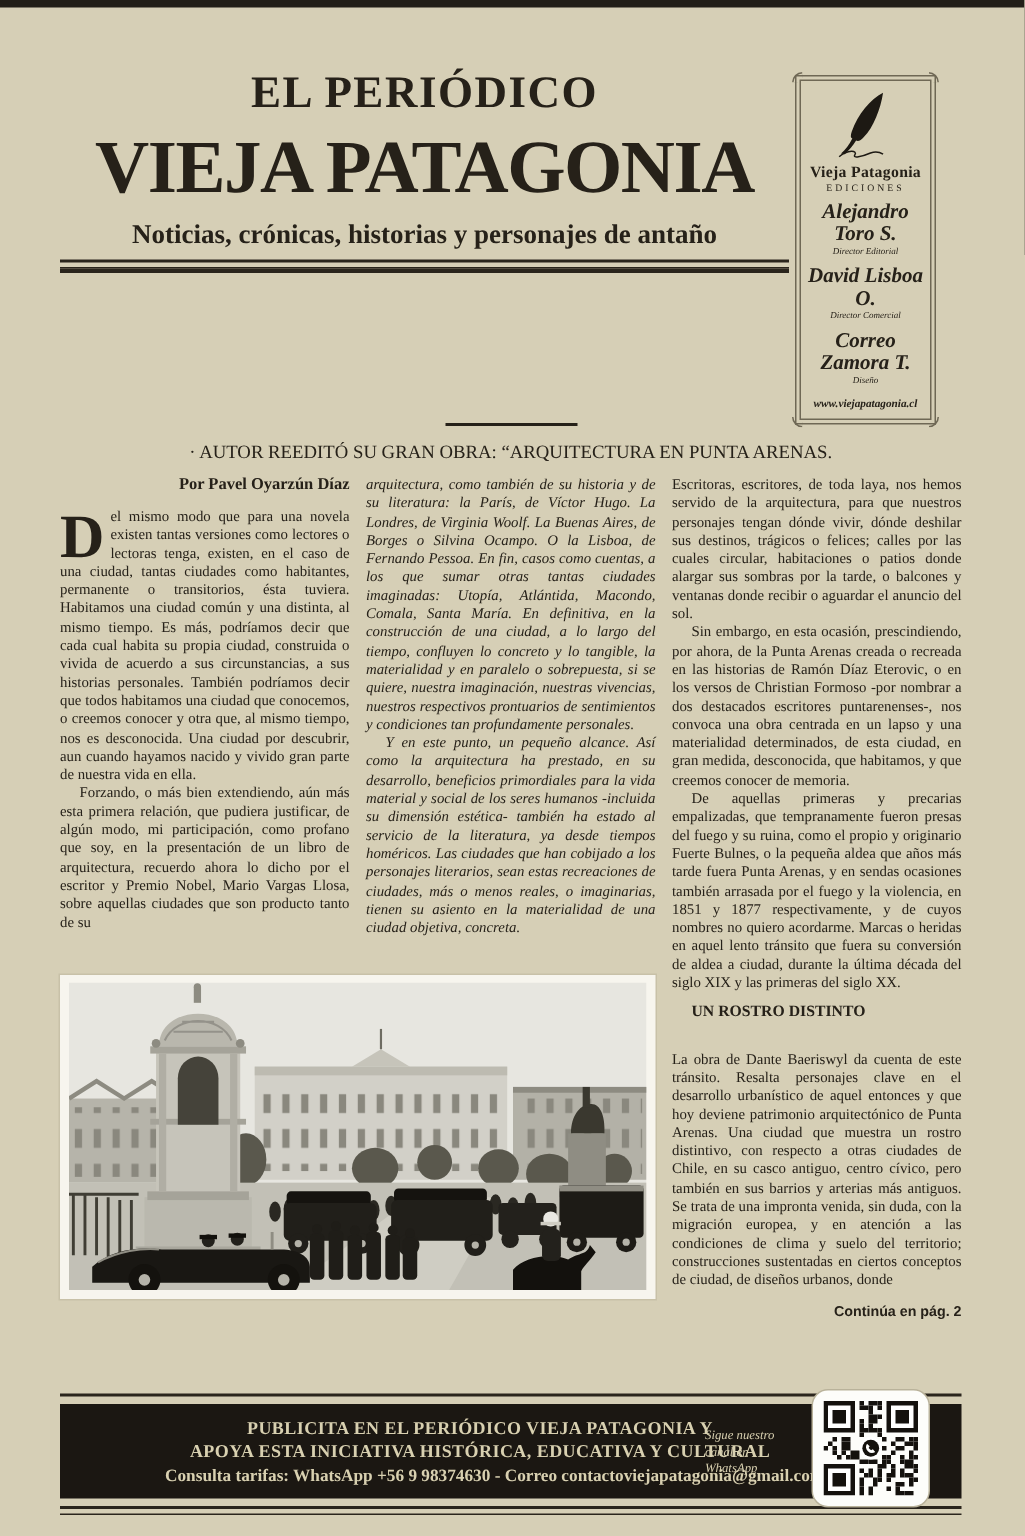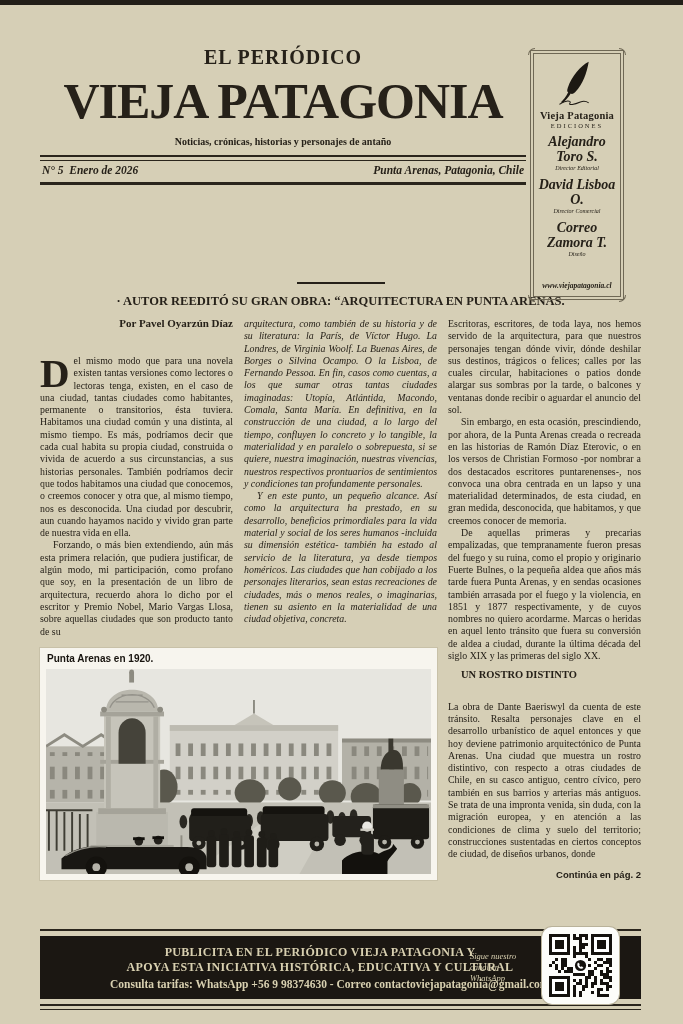--- a/index.html
+++ b/index.html
@@ -9,57 +9,57 @@
   *{margin:0;padding:0;box-sizing:border-box;}
   html,body{background:#8a8374;}
   body{width:683px;margin:0 auto;font-family:"Liberation Serif","DejaVu Serif",serif;color:var(--ink);}
   .page{width:683px;height:1024px;background:var(--paper);overflow:hidden;position:relative;}
   .topstrip{height:5px;background:#221e18;}
   .inner{padding:0 42px 0 40px;}
 
   
   .masthead{position:relative;margin-top:12px;height:198px;}
   .mast-left{width:486px;text-align:center;}
-  .overline{font-size:20px;font-weight:bold;letter-spacing:1px;padding-top:30px;line-height:1;}
+  .overline{font-size:30px;font-weight:bold;letter-spacing:1px;padding-top:30px;line-height:1;}
   .mast-title{font-size:50px;font-weight:bold;letter-spacing:-1px;line-height:1;margin-top:9px;white-space:nowrap;}
-  .tagline{font-size:10px;font-weight:bold;margin-top:11px;line-height:1;}
+  .tagline{font-size:18px;font-weight:bold;margin-top:11px;line-height:1;}
   .rule-double{border-top:2.5px solid var(--rule);border-bottom:1px solid var(--rule);height:6px;margin-top:8px;}
   .folio{display:flex;justify-content:space-between;font-style:italic;font-weight:bold;font-size:11.5px;padding:3px 2px 4px 2px;line-height:1.2;}
   .rule-thick{height:3px;background:var(--rule);border-bottom:1px solid var(--rule);}
 
   
   .pub-box{position:absolute;top:36px;right:20px;width:88px;min-height:160px;border:1px solid var(--box-line);
     outline:1px solid var(--box-line);outline-offset:2px;background:transparent;text-align:center;padding:7px 3px 6px;}
   .pb-corner{position:absolute;width:7px;height:7px;border-left:1.2px solid var(--box-line);border-top:1.2px solid var(--box-line);border-radius:7px 0 0 0;}
   .pb-corner.tl{top:-6px;left:-6px;}
   .pb-corner.tr{top:-6px;right:-6px;transform:rotate(90deg);}
   .pb-corner.br{bottom:-6px;right:-6px;transform:rotate(180deg);}
   .pb-corner.bl{bottom:-6px;left:-6px;transform:rotate(270deg);}
   .pb-quill{height:46px;display:flex;justify-content:center;align-items:flex-end;}
   .pb-brand{font-size:10.5px;font-weight:bold;margin-top:3px;letter-spacing:.2px;}
   .pb-label{font-size:6.5px;letter-spacing:2px;margin-top:1px;}
   .pb-credit{margin-top:5px;}
   .pb-name{font-size:14px;font-weight:bold;font-style:italic;line-height:1.1;}
   .pb-role{font-size:6px;font-style:italic;line-height:1.2;}
-  .pb-site{font-size:7.5px;font-weight:bold;font-style:italic;margin-top:23px;}
+  .pb-site{font-size:7.5px;font-weight:bold;font-style:italic;margin-top:6px;}
 
   
   .headline-block{text-align:center;margin-top:20px;}
   .kicker{font-size:13px;font-weight:bold;letter-spacing:.3px;}
   .headline{font-size:35px;font-weight:bold;line-height:1.05;margin-top:5px;letter-spacing:-.2px;}
   .short-rule{width:88px;height:2px;background:var(--ink);margin:10px auto 9px auto;}
-  .deck{font-size:12.5px;font-weight:bold;line-height:1.3;}
+  .deck{font-size:12.5px;font-weight:normal;line-height:1.3;}
 
   
   .article{display:grid;grid-template-columns:repeat(3,1fr);column-gap:11px;margin-top:9px;}
   .col{font-size:9.9px;line-height:12.3px;text-align:justify;}
   .col1{grid-column:1;grid-row:1;}
   .col2{grid-column:2;grid-row:1;font-style:italic;}
   .col3{grid-column:3;grid-row:1 / span 2;}
-  .byline{text-align:right;font-weight:bold;font-size:11px;margin-bottom:26px;line-height:1;}
+  .byline{text-align:right;font-weight:bold;font-size:11px;margin-bottom:10px;line-height:1;}
   .col p{margin:0;}
   .col p.ind{text-indent:13px;}
   .dropcap{float:left;font-size:41px;line-height:33px;padding:2px 4px 0 0;font-weight:bold;}
   .subhead{font-weight:bold;font-size:10.5px;text-indent:13px;margin:7px 0 19px 0;}
   .continua{text-align:right;font-weight:bold;font-size:10.5px;margin-top:9px;font-family:"Liberation Sans","DejaVu Sans",sans-serif;font-size:9.5px;}
 
   
   .photo-fig{grid-column:1 / span 2;grid-row:2;background:var(--frame);padding:5px 6px 6px 6px;margin-top:9px;align-self:start;box-shadow:0 0 0 1px #c8c1a8;}
   .photo-cap{font-weight:bold;font-size:11px;color:#17130e;line-height:1;margin:1px 0 5px 1px;font-family:"Liberation Sans","DejaVu Sans",sans-serif;font-size:10px;}
   .photo-art{display:block;width:100%;height:205px;}
@@ -81,26 +81,20 @@
 <div class="page">
   <div class="topstrip"></div>
   <div class="inner">
 
     <header class="masthead">
       <div class="mast-left">
         <div class="overline">EL PERIÓDICO</div>
         <div class="mast-title">VIEJA PATAGONIA</div>
         <div class="tagline">Noticias, crónicas, historias y personajes de antaño</div>
         <div class="rule-double"></div>
-        <div class="folio">
-          <span>
-            <span>N° 5</span>&nbsp;&nbsp;<span>Enero de 2026</span>
-          </span>
-          <span>Punta Arenas, Patagonia, Chile</span>
-        </div>
         <div class="rule-thick"></div>
       </div>
 
       <aside class="pub-box">
         <span class="pb-corner tl"></span>
         <span class="pb-corner tr"></span>
         <span class="pb-corner br"></span>
         <span class="pb-corner bl"></span>
         <div class="pb-quill">
           <svg viewBox="0 0 100 110" width="52" height="46" aria-hidden="true">
@@ -152,21 +146,20 @@
       <div class="col col3">
         <p>Escritoras, escritores, de toda laya, nos hemos servido de la arquitectura, para que nuestros personajes tengan dónde vivir, dónde deshilar sus destinos, trágicos o felices; calles por las cuales circular, habitaciones o patios donde alargar sus sombras por la tarde, o balcones y ventanas donde recibir o aguardar el anuncio del sol.</p>
         <p class="ind">Sin embargo, en esta ocasión, prescindiendo, por ahora, de la Punta Arenas creada o recreada en las historias de Ramón Díaz Eterovic, o en los versos de Christian Formoso -por nombrar a dos destacados escritores puntarenenses-, nos convoca una obra centrada en un lapso y una materialidad determinados, de esta ciudad, en gran medida, desconocida, que habitamos, y que creemos conocer de memoria.</p>
         <p class="ind">De aquellas primeras y precarias empalizadas, que tempranamente fueron presas del fuego y su ruina, como el propio y originario Fuerte Bulnes, o la pequeña aldea que años más tarde fuera Punta Arenas, y en sendas ocasiones también arrasada por el fuego y la violencia, en 1851 y 1877 respectivamente, y de cuyos nombres no quiero acordarme. Marcas o heridas en aquel lento tránsito que fuera su conversión de aldea a ciudad, durante la última década del siglo XIX y las primeras del siglo XX.</p>
         <div class="subhead">UN ROSTRO DISTINTO</div>
         <p>La obra de Dante Baeriswyl da cuenta de este tránsito. Resalta personajes clave en el desarrollo urbanístico de aquel entonces y que hoy deviene patrimonio arquitectónico de Punta Arenas. Una ciudad que muestra un rostro distintivo, con respecto a otras ciudades de Chile, en su casco antiguo, centro cívico, pero también en sus barrios y arterias más antiguos. Se trata de una impronta venida, sin duda, con la migración europea, y en atención a las condiciones de clima y suelo del territorio; construcciones sustentadas en ciertos conceptos de ciudad, de diseños urbanos, donde</p>
         <div class="continua">Continúa en pág. 2</div>
       </div>
 
       <figure class="photo-fig">
-        <figcaption class="photo-cap">Punta Arenas en 1920.</figcaption>
         <svg class="photo-art" viewBox="0 0 398 212" preserveAspectRatio="none" role="img">
 
           <rect width="398" height="212" fill="#e7e6e0"></rect>
 
           <rect x="0" y="80" width="114" height="58" fill="#b6b4aa"></rect>
           <path d="M0,80 L19,68 L38,80 L57,68 L76,80 L95,68 L114,80" fill="none" stroke="#8d8b81" stroke-width="3"></path>
           <defs>
             <pattern id="win" width="13" height="24" patternUnits="userSpaceOnUse">
               <rect x="4" y="5" width="5" height="13" fill="#8a887e"></rect>
             </pattern>

